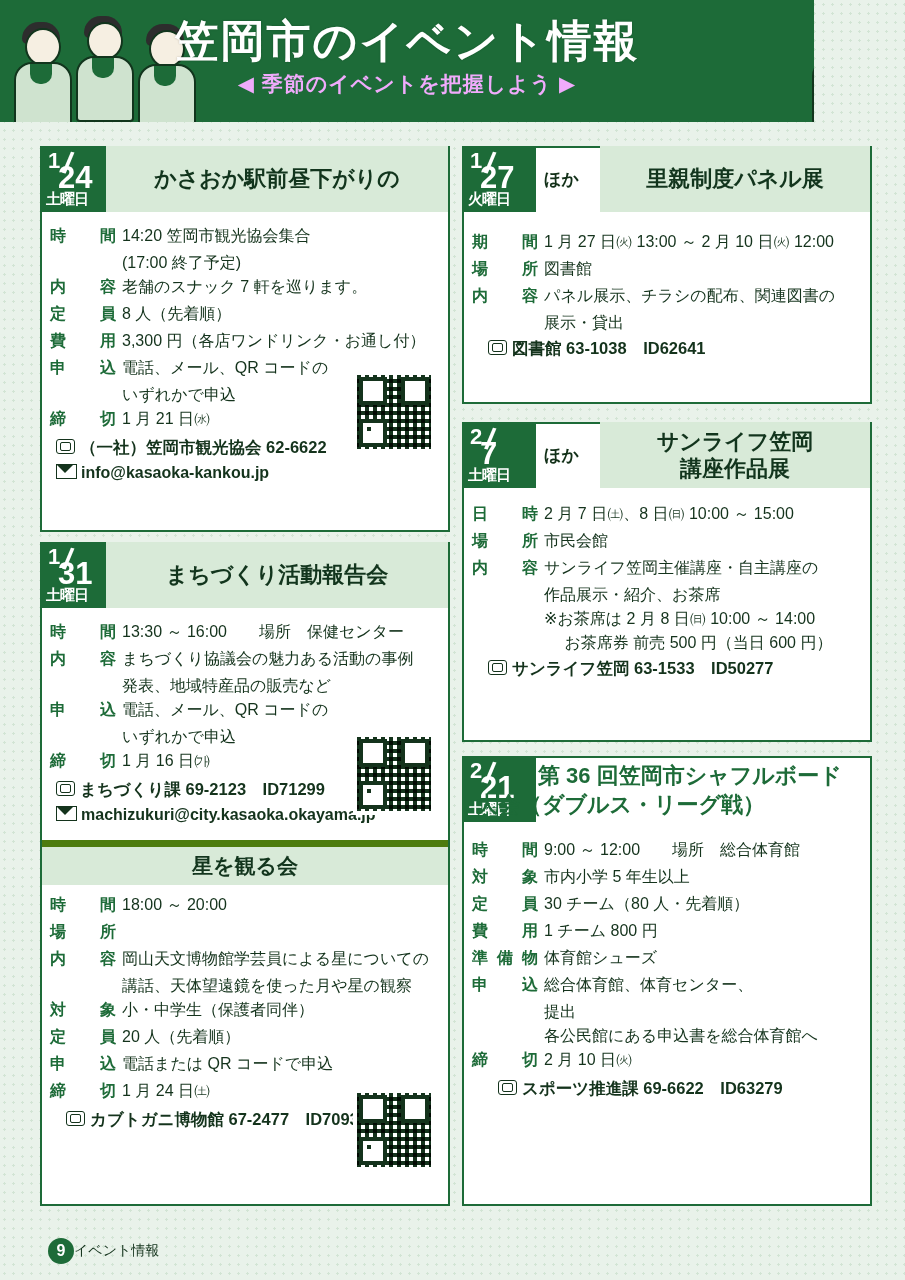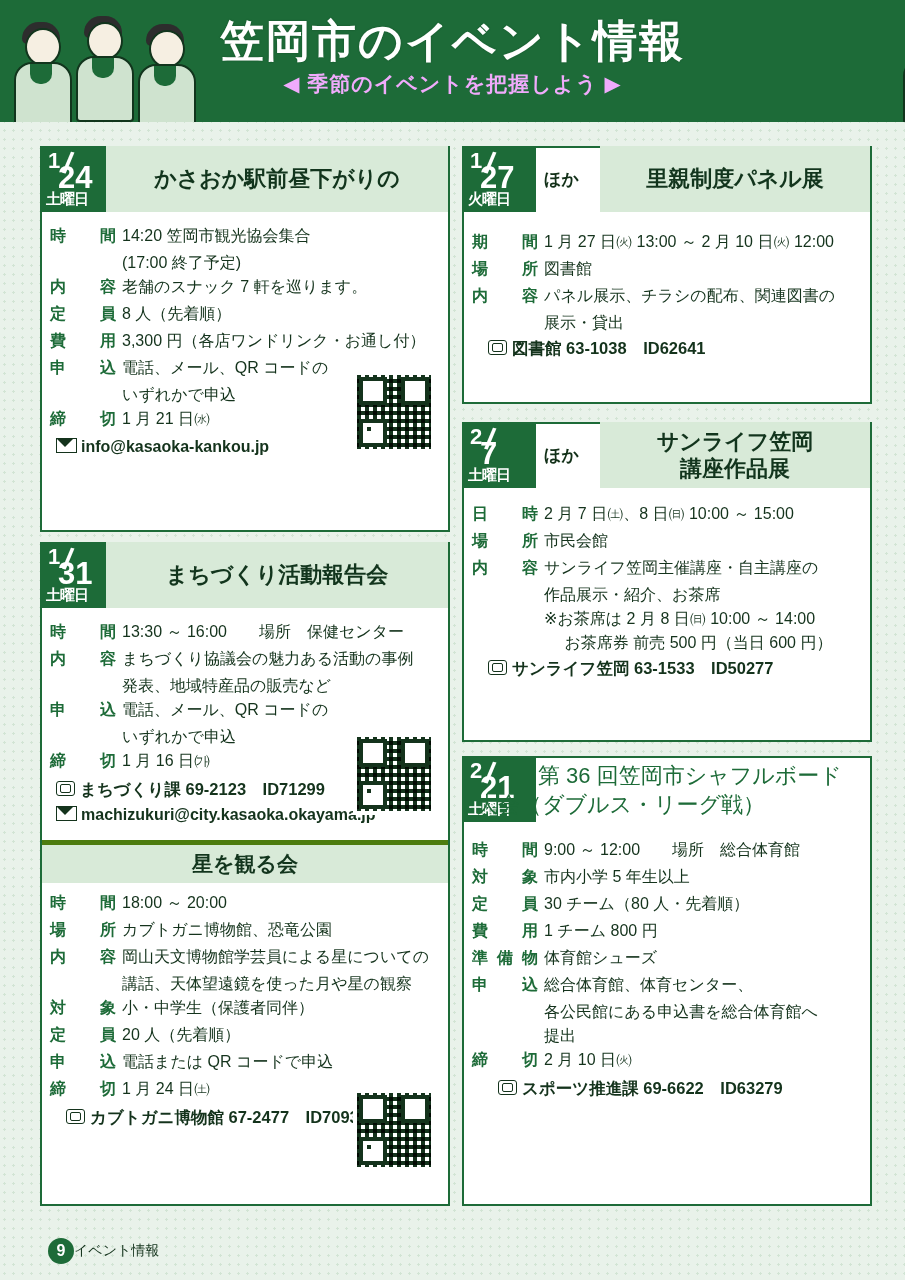--- a/index.html
+++ b/index.html
@@ -11,21 +11,21 @@
   }
   
   #page{
     position:absolute;inset:0;
     background-color:#e9f2ea;
     background-image:radial-gradient(#d2e4d4 1.3px, transparent 1.4px);
     background-size:9px 9px;
   }
   
   #header{
-    position:absolute;left:0;top:0;width:905px;height:122px;
+    position:absolute;left:0;top:0;width:814px;height:122px;
     background:#1d6b38;
     overflow:hidden;
   }
   #header .title{
     position:absolute;left:0;right:0;top:12px;text-align:center;
     color:#ffffff;font-size:44px;font-weight:bold;letter-spacing:2px;
     text-shadow:0 0 2px rgba(0,0,0,.25);
   }
   #header .subtitle{
     position:absolute;left:0;right:0;top:70px;text-align:center;
@@ -55,21 +55,21 @@
     background:#d8ead8;
     display:flex;align-items:center;justify-content:center;
     text-align:center;
   }
   .cardhead.withhoka{left:136px;}
   .cardhead .htext{
     font-size:22px;font-weight:bold;color:#12351d;line-height:1.25;padding:0 6px;
   }
   .subhead{
     background:#d8ead8;height:38px;display:flex;align-items:center;justify-content:center;
-    font-size:21px;font-weight:bold;color:#12351d;border-top:5px solid #4d7c0f;
+    font-size:21px;font-weight:bold;color:#12351d;border-top:7px solid #4d7c0f;
   }
   .rows{padding:8px 1px 6px 8px;}
   .row{display:flex;align-items:flex-start;margin-bottom:3px;}
   .lbl{
     width:66px;min-width:66px;color:#1d6b38;font-weight:bold;font-size:16px;
     text-align:justify;text-align-last:justify;padding-right:6px;line-height:1.5;
   }
   .val{font-size:16px;line-height:1.5;color:#14331c;flex:1;}
   .cont{padding-left:72px;font-size:16px;line-height:1.5;color:#14331c;}
   .tel{font-size:16.5px;font-weight:bold;color:#14331c;padding-left:6px;line-height:1.6;}
@@ -171,20 +171,21 @@
       </div>
     <div class="row">
         <div class="lbl">申込</div>
         <div class="val">電話、メール、QR コードの</div>
       </div>
     <div class="cont">いずれかで申込</div>
     <div class="row">
         <div class="lbl">締切</div>
         <div class="val">1 月 21 日㈬</div>
       </div>
+    <div class="tel"><span class="ic"></span><span>（一社）笠岡市観光協会 62-6622</span></div>
     <div class="mail"><span class="mic"></span><span>info@kasaoka-kankou.jp</span></div>
   </div>
   <div class="qr" style="right:14px;top:224px;">
       <div class="qrin"></div>
     </div>
 </div>
 
 <div class="card" style="left:40px;top:542px;width:406px;height:660px;">
   <div class="daybox">
     <span class="d1">1</span>
@@ -222,21 +223,20 @@
     </div>
 
   <div class="subhead" style="margin-top:6px;">星を観る会</div>
   <div class="rows">
     <div class="row">
         <div class="lbl">時間</div>
         <div class="val">18:00 ～ 20:00</div>
       </div>
     <div class="row">
         <div class="lbl">場所</div>
-        <div class="val">カブトガニ博物館、恐竜公園</div>
       </div>
     <div class="row">
         <div class="lbl">内容</div>
         <div class="val">岡山天文博物館学芸員による星についての</div>
       </div>
     <div class="cont">講話、天体望遠鏡を使った月や星の観察</div>
     <div class="row">
         <div class="lbl">対象</div>
         <div class="val">小・中学生（保護者同伴）</div>
       </div>
@@ -323,21 +323,21 @@
 </div>
 
 <div class="card" style="left:462px;top:756px;width:406px;height:446px;">
   <div class="daybox">
     <span class="d1">2</span>
     <span class="slash">/</span>
     <span class="d2">21</span>
     <span class="dow">土曜日</span>
   </div>
   <div style="position:absolute;left:74px;right:4px;top:2px;height:62px;display:flex;align-items:center;">
-    <div style="font-size:22px;font-weight:normal;color:#1d6b38;line-height:1.3;">
+    <div style="font-size:22px;font-weight:bold;color:#1d6b38;line-height:1.3;">
       <span>第 36 回笠岡市シャフルボード</span><br>
       <span style="margin-left:-62px;display:inline-block;">大会（ダブルス・リーグ戦）</span>
     </div>
   </div>
   <div class="rows" style="margin-top:72px;">
     <div class="row">
         <div class="lbl">時間</div>
         <div class="val">9:00 ～ 12:00　　場所　総合体育館</div>
       </div>
     <div class="row">
@@ -353,22 +353,22 @@
         <div class="val">1 チーム 800 円</div>
       </div>
     <div class="row">
         <div class="lbl">準備物</div>
         <div class="val">体育館シューズ</div>
       </div>
     <div class="row">
         <div class="lbl">申込</div>
         <div class="val">総合体育館、体育センター、</div>
       </div>
+    <div class="cont">提出</div>
     <div class="cont">各公民館にある申込書を総合体育館へ</div>
-    <div class="cont">提出</div>
     <div class="row">
         <div class="lbl">締切</div>
         <div class="val">2 月 10 日㈫</div>
       </div>
     <div class="tel" style="padding-left:26px;"><span class="ic"></span><span>スポーツ推進課 69-6622　ID63279</span></div>
   </div>
 </div>
 
 <div id="footer">
   <div class="pg">9</div>

